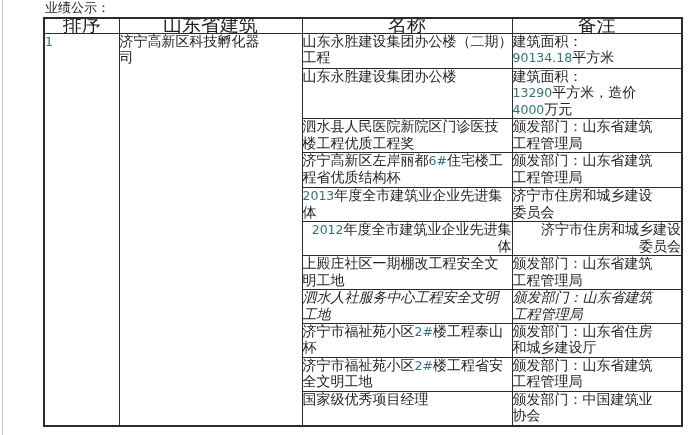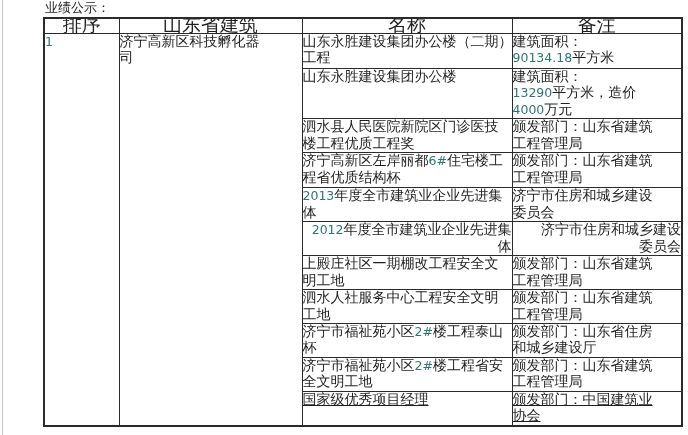--- a/index.html
+++ b/index.html
@@ -135,37 +135,37 @@
 体</td>
         <td class="remark-cell">济宁市住房和城乡建设
 委员会</td>
       </tr>
       <tr style="height: 34px;">
         <td class="name-cell">上殿庄社区一期棚改工程安全文
 明工地</td>
         <td class="remark-cell">颁发部门：山东省建筑
 工程管理局</td>
       </tr>
-      <tr style="height: 33px;">
+      <tr style="height: 33px; font-style: italic;">
         <td class="name-cell">泗水人社服务中心工程安全文明
 工地</td>
         <td class="remark-cell">颁发部门：山东省建筑
 工程管理局</td>
       </tr>
       <tr style="height: 34px;">
         <td class="name-cell">济宁市福祉苑小区<span class="num">2#</span>楼工程泰山
 杯</td>
         <td class="remark-cell">颁发部门：山东省住房
 和城乡建设厅</td>
       </tr>
       <tr style="height: 34px;">
         <td class="name-cell">济宁市福祉苑小区<span class="num">2#</span>楼工程省安
 全文明工地</td>
         <td class="remark-cell">颁发部门：山东省建筑
 工程管理局</td>
       </tr>
-      <tr style="height: 30px; text-decoration: underline;">
+      <tr style="height: 30px;">
         <td class="name-cell">国家级优秀项目经理</td>
         <td class="remark-cell">颁发部门：中国建筑业
 协会</td>
       </tr>
     </tbody>
 </table>
 
 </body></html>

